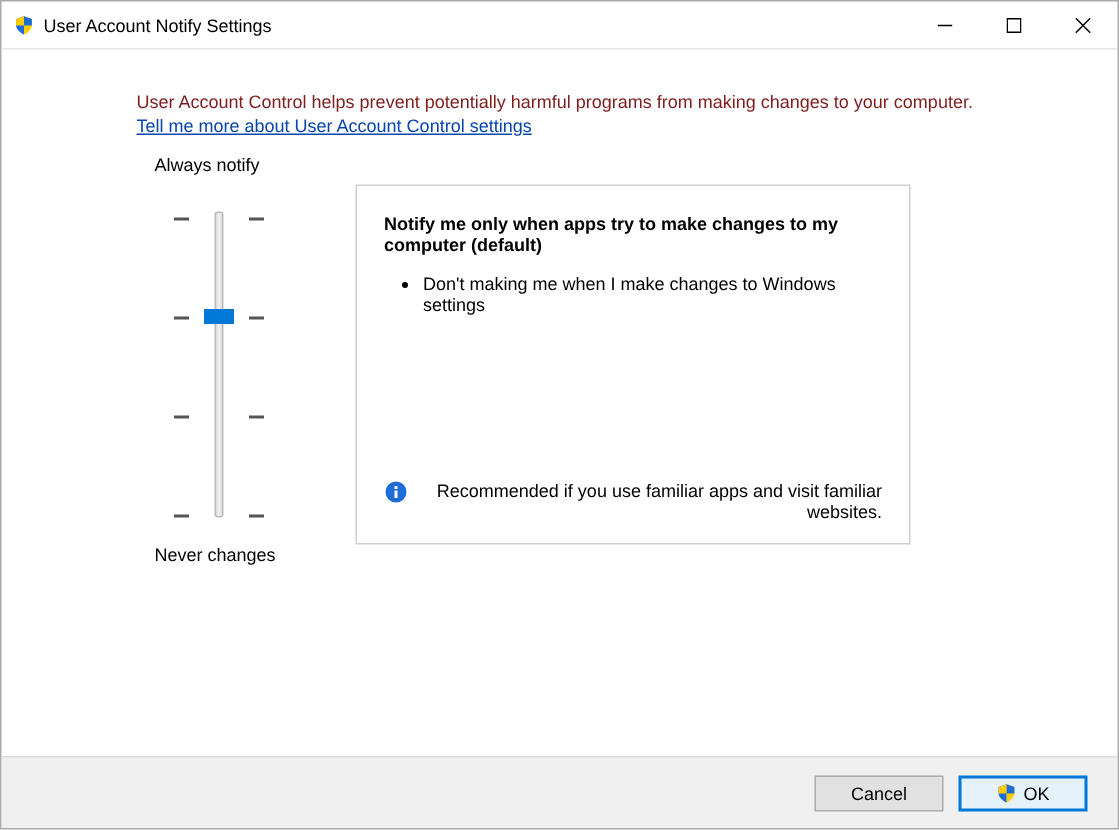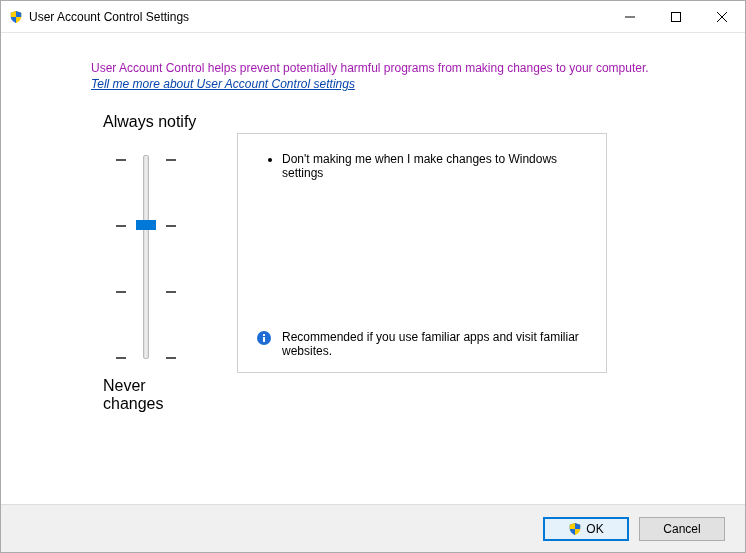--- a/index.html
+++ b/index.html
@@ -36,44 +36,43 @@
       padding: 28px 54px 0 90px;
     }
     .heading {
       color: #0a3e8f;
       font-size: 16px;
       font-weight: 400;
       margin-bottom: 14px;
     }
     .desc {
       font-size: 12px;
-      color: #a21caf;
+      color: #7f1d1d;
       margin-bottom: 2px;
     }
     .link {
       color: #0645ad;
       text-decoration: underline;
       font-size: 12px;
       display: inline-block;
-      margin-bottom: 22px;
-      font-style: italic;
+      margin-bottom: 12px;
     }
     .body-row {
       display: flex;
       gap: 36px;
       align-items: flex-start;
     }
     .slider-col {
       width: 110px;
       display: flex;
       flex-direction: column;
       align-items: center;
     }
     .slider-label-top, .slider-label-bottom {
-      font-size: 16px;
+      font-size: 12px;
       margin: 0 0 10px 0;
       align-self: flex-start;
       padding-left: 12px;
     }
     .slider-label-bottom { margin: 10px 0 0 0; }
     .slider-track-wrap {
       position: relative;
       height: 220px;
       width: 60px;
       margin-top: 6px;
@@ -136,20 +135,21 @@
       font-size: 12px;
     }
     .panel ul li { margin-bottom: 6px; }
     .panel-spacer { flex: 1; }
     .panel-footer {
       display: flex;
       align-items: flex-start;
       gap: 10px;
       font-size: 12px;
       padding-top: 8px;
+      text-align: right;
     }
     .info-icon {
       width: 16px; height: 16px; flex-shrink: 0;
     }
     .button-bar {
       background: #f0f0f0;
       border-top: 1px solid #ddd;
       height: 48px;
       display: flex;
       align-items: center;
@@ -180,21 +180,21 @@
 
 <div class="titlebar">
   <span class="shield-icon">
     <svg viewBox="0 0 16 16" width="14" height="14">
       <path d="M8 1 L14 3 V8 C14 12 8 15 8 15 V1 Z" fill="#ffcc00"></path>
       <path d="M8 1 L2 3 V8 C2 12 8 15 8 15 V1 Z" fill="#1e6cd6"></path>
       <path d="M8 1 L14 3 V8 H8 Z" fill="#1e6cd6"></path>
       <path d="M8 1 L2 3 V8 H8 Z" fill="#ffcc00"></path>
     </svg>
   </span>
-  <span class="title">User Account Control Settings</span>
+  <span class="title">User Account Notify Settings</span>
   <span class="spacer"></span>
   <div class="win-btn">
     <svg width="10" height="10" viewBox="0 0 10 10">
         <line x1="0" y1="5" x2="10" y2="5" stroke="#000" stroke-width="1"></line>
       </svg>
   </div>
   <div class="win-btn">
     <svg width="10" height="10" viewBox="0 0 10 10">
         <rect x="0.5" y="0.5" width="9" height="9" fill="none" stroke="#000" stroke-width="1"></rect>
       </svg>
@@ -231,46 +231,47 @@
         <div class="tick tick-3">
             <span></span>
             <span></span>
           </div>
         <div class="slider-thumb"></div>
       </div>
       <div class="slider-label-bottom">Never changes</div>
     </div>
 
     <div class="panel">
+      <div class="panel-title">Notify me only when apps try to make changes to my computer (default)</div>
       <ul>
         <li>Don't making me when I make changes to Windows settings</li>
       </ul>
       <div class="panel-spacer"></div>
       <div class="panel-footer">
         <span class="info-icon">
           <svg viewBox="0 0 16 16" width="16" height="16">
             <circle cx="8" cy="8" r="7" fill="#1e6cd6"></circle>
             <rect x="7" y="7" width="2" height="5" fill="#fff"></rect>
             <rect x="7" y="4" width="2" height="2" fill="#fff"></rect>
           </svg>
         </span>
         <span>Recommended if you use familiar apps and visit familiar websites.</span>
       </div>
     </div>
   </div>
 </div>
 
 <div class="button-bar">
+  <button class="btn">
+    <span>Cancel</span>
+  </button>
   <button class="btn primary">
     <span class="shield-icon">
       <svg viewBox="0 0 16 16" width="14" height="14">
         <path d="M8 1 L14 3 V8 C14 12 8 15 8 15 V1 Z" fill="#ffcc00"></path>
         <path d="M8 1 L2 3 V8 C2 12 8 15 8 15 V1 Z" fill="#1e6cd6"></path>
         <path d="M8 1 L14 3 V8 H8 Z" fill="#1e6cd6"></path>
         <path d="M8 1 L2 3 V8 H8 Z" fill="#ffcc00"></path>
       </svg>
     </span>
     <span>OK</span>
   </button>
-  <button class="btn">
-    <span>Cancel</span>
-  </button>
 </div>
 
 </body></html>

